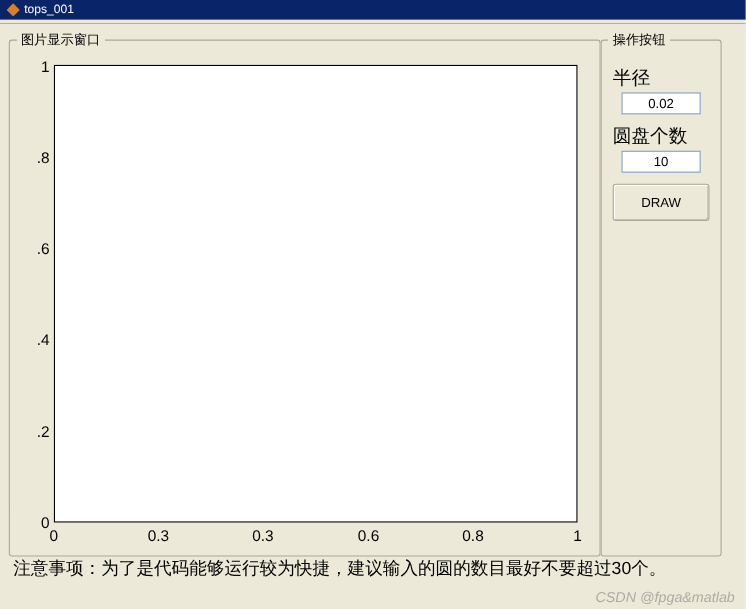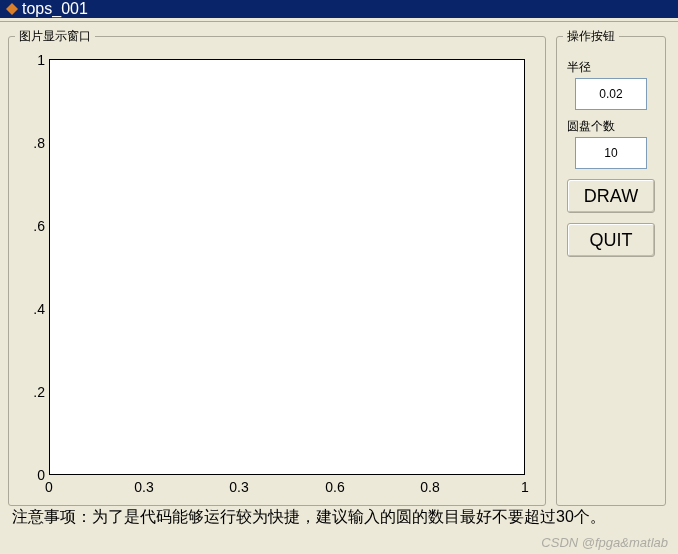--- a/index.html
+++ b/index.html
@@ -8,21 +8,21 @@
       background: #ffffff;
       width: 678px;
       height: 554px;
       overflow: hidden;
       position: relative;
     }
     .titlebar {
       height: 18px;
       background: linear-gradient(#0a246a, #0a246a);
       color: #fff;
-      font-size: 16px;
+      font-size: 11px;
       padding: 2px 6px;
       display: flex;
       align-items: center;
       font-family: Tahoma, sans-serif;
       text-align: center;
     }
     .titlebar .icon {
       width: 12px; height: 12px; margin-right: 4px;
       background: #d97f2a;
       clip-path: polygon(50% 0, 100% 50%, 50% 100%, 0 50%);
@@ -44,21 +44,20 @@
       padding: 8px 6px 6px 6px;
       background: #ece9d8;
     }
     legend {
       font-size: 12px;
       padding: 0 4px;
       color: #000;
     }
     .layout {
       display: flex;
-      gap: 10px;
       align-items: flex-start;
     }
     .plot-fieldset {
       width: 538px;
       height: 478px;
     }
     .controls-fieldset {
       width: 108px;
       height: 478px;
     }
@@ -78,45 +77,45 @@
     }
     .xtick, .ytick {
       position: absolute;
       font-size: 14px;
       color: #000;
       font-family: Arial, sans-serif;
     }
     .ytick { right: 490px; transform: translateY(-50%); text-align: right; width: 26px;}
     .xtick { top: 426px; transform: translateX(-50%); }
     .control-label {
-      font-size: 12px;
+      font-size: 17px;
       margin-top: 4px;
       margin-bottom: 2px;
       display: block;
     }
     .text-input {
       width: 72px;
-      height: 32px;
+      height: 20px;
       border: 1px solid #7f9db9;
       background: #fff;
       font-size: 12px;
       text-align: center;
       display: block;
       margin: 0 auto 8px auto;
       font-family: Arial, sans-serif;
     }
     .btn {
       width: 88px;
       height: 34px;
       margin: 10px auto 0 auto;
       display: block;
       background: #ece9d8;
       border: 1px solid #aca899;
       border-radius: 3px;
-      font-size: 18px;
+      font-size: 12px;
       font-family: Tahoma, sans-serif;
       cursor: pointer;
       box-shadow: inset 1px 1px 0 #fff, inset -1px -1px 0 #c0c0b0;
     }
     .note {
       position: absolute;
       left: 12px;
       bottom: 26px;
       font-size: 16px;
       color: #000;
@@ -166,21 +165,20 @@
     </fieldset>
 
     <fieldset class="controls-fieldset">
       <legend>操作按钮</legend>
       <div class="controls-inner">
         <span class="control-label">半径</span>
         <input class="text-input" type="text" value="0.02" style="">
         <span class="control-label">圆盘个数</span>
         <input class="text-input" type="text" value="10" style="">
         <button class="btn">DRAW</button>
-        <button class="btn">QUIT</button>
       </div>
     </fieldset>
 
   </div>
 
   <div class="note">注意事项：为了是代码能够运行较为快捷，建议输入的圆的数目最好不要超过30个。</div>
   <div class="watermark">CSDN @fpga&amp;matlab</div>
 </div>
 
 </body></html>

